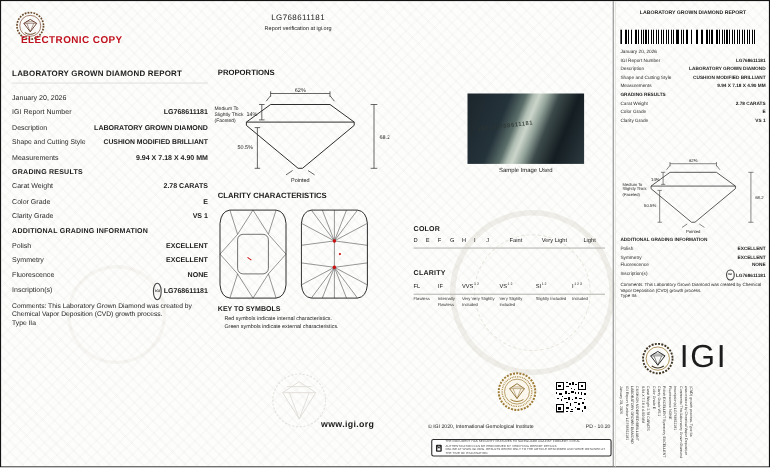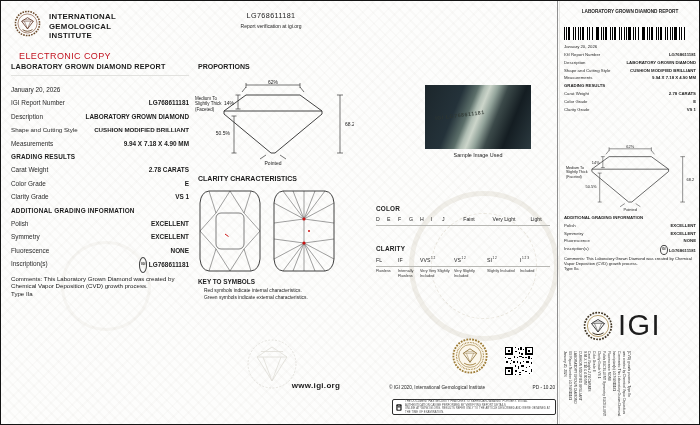--- a/index.html
+++ b/index.html
@@ -12,21 +12,21 @@
       repeating-linear-gradient(-45deg, rgba(120,110,90,0.025) 0 2px, transparent 2px 8px);
   }
   .wm-circle { position:absolute; border-radius:50%; }
   .wm1 { left:408px; top:190px; width:150px; height:150px; border:5px solid rgba(165,150,115,0.14); }
   .wm2 { left:430px; top:212px; width:106px; height:106px; border:1px dashed rgba(165,150,115,0.20); }
   .wm3 { left:60px; top:240px; width:90px; height:90px; border:3px solid rgba(150,140,115,0.07); }
 
   
   .seal-tl { position:absolute; left:13px; top:9px; width:27px; height:27px; }
   .inst-name { position:absolute; left:48px; top:11px; font-size:7.8px; font-weight:700; line-height:9.6px; letter-spacing:.3px; }
-  .ecopy { position:absolute; left:18px; top:50px; font-size:9px; font-weight:400; letter-spacing:.4px; }
+  .ecopy { position:absolute; left:18px; top:30px; font-size:9px; font-weight:700; letter-spacing:.4px; }
   .doc-title { position:absolute; left:10px; top:61px; font-size:7.2px; font-weight:700; letter-spacing:.2px; }
   .left-rule { position:absolute; left:10px; top:74px; width:178px; height:1px; background:#e2e2df; }
   .left-rows { position:absolute; left:10px; top:82px; width:178px; font-size:6.4px; }
   .date-line { line-height:13.4px; }
   .kv { display:flex; justify-content:space-between; line-height:13.4px; white-space:nowrap; }
   .kl { font-weight:400; color:#2a2a2a; }
   .kv-val { font-weight:700; }
   .sec-h { font-weight:700; line-height:13.4px; letter-spacing:.2px; }
   .comments { font-size:6.1px; line-height:7.4px; margin-top:2px; white-space:normal; }
   .type-note { font-size:6.1px; line-height:7.4px; }
@@ -113,25 +113,20 @@
   <div class="wm-circle wm2"></div>
   <div class="wm-circle wm3"></div>
 
   <svg class="seal-tl" viewBox="0 0 30 30">
     <circle cx="15" cy="15" r="13.4" fill="none" stroke="#6b4a2a" stroke-width="1.7" stroke-dasharray="1.8 1.2"></circle>
     <circle cx="15" cy="15" r="10.6" fill="none" stroke="#7a4a2e" stroke-width="0.7"></circle>
     <path d="M8.5,12.5 L15,8.5 L21.5,12.5 L15,21 Z" fill="none" stroke="#5a2e1e" stroke-width="0.9"></path>
     <path d="M10.8,10.9 L19.2,10.9 M8.5,12.5 L21.5,12.5 M11.5,12.5 L15,21 M18.5,12.5 L15,21" fill="none" stroke="#5a2e1e" stroke-width="0.5"></path>
     <path d="M9.5,21.8 Q15,25.4 20.5,21.8" fill="none" stroke="#6b4a2a" stroke-width="1"></path>
   </svg>
-  <div class="inst-name">
-    <div>INTERNATIONAL</div>
-    <div>GEMOLOGICAL</div>
-    <div>INSTITUTE</div>
-  </div>
   <div class="ecopy" style="color:#c1121f">ELECTRONIC COPY</div>
   <div class="doc-title">LABORATORY GROWN DIAMOND REPORT</div>
   <div class="left-rule"></div>
 
   <div class="left-rows">
     <div class="date-line">January 20, 2026</div>
     <div class="kv">
       <span class="kl">IGI Report Number</span>
       <span class="kv-val">LG768611181</span>
     </div>

